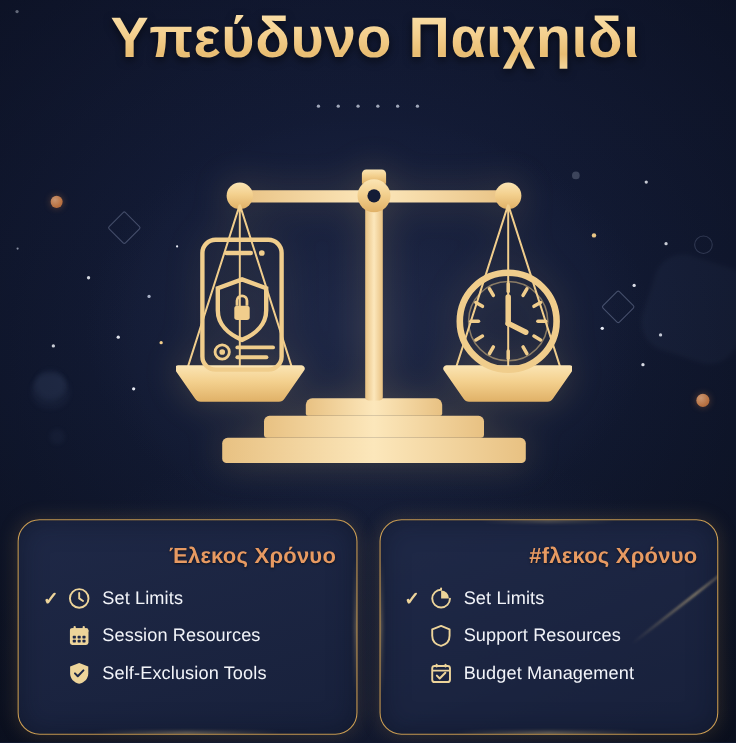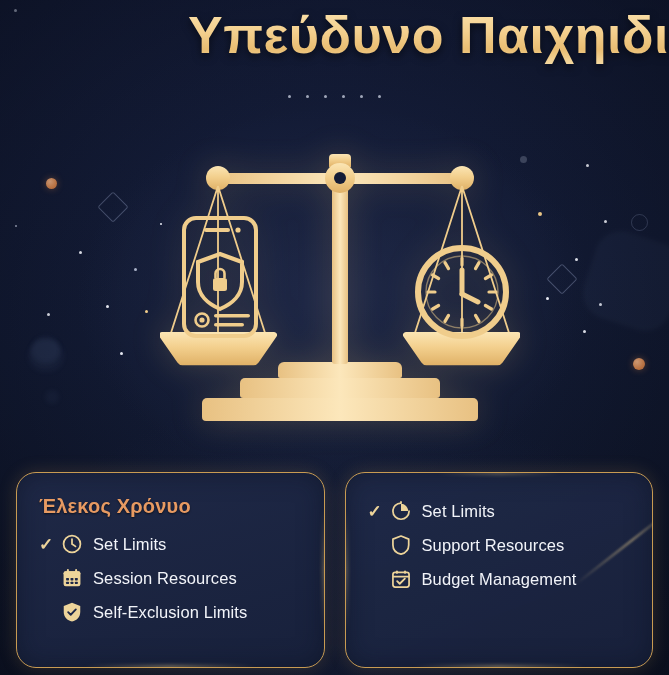--- a/index.html
+++ b/index.html
@@ -50,21 +50,21 @@
   .blob {
     border-radius: 26px;
     background: rgba(80,94,136,0.10);
     filter: blur(2px);
   }
   .blob.round { border-radius: 50%; }
 
   
   .title-wrap {
     position: absolute; top: 6px; left: 13px; right: 0;
-    text-align: right;
+    text-align: center;
     z-index: 6;
   }
   .title {
     display: inline-block;
     font-size: 52px;
     font-weight: 700;
     letter-spacing: 0.5px;
     line-height: 1.15;
     background: linear-gradient(180deg, #fbe3ae 0%, #f4d08f 42%, #e9bd72 72%, #f6dca5 100%);
     -webkit-background-clip: text;
@@ -114,20 +114,21 @@
     padding: 22px 18px 18px 22px;
     overflow: hidden;
   }
   .card-title {
     font-size: 20px;
     font-weight: 700;
     color: #e79a62;
     letter-spacing: .2px;
     margin-bottom: 10px;
     text-shadow: 0 1px 2px rgba(0,0,0,0.6);
+    text-align: right;
   }
   .feature-list { list-style: none; }
   .feature {
     display: flex;
     align-items: center;
     height: 32px;
     margin-bottom: 2px;
   }
   .check {
     width: 20px;
@@ -350,30 +351,31 @@
       </li>
 
       <li class="feature">
         <span class="check empty">·</span>
         <span class="feat-icon">
           <svg width="22" height="22" viewBox="0 0 24 24">
             <path d="M12 1.8 L21 5.4 V12 c0 5.6 -3.8 9.2 -9 10.4 C6.8 21.2 3 17.6 3 12 V5.4 Z" fill="#edd49a"></path>
             <path d="M7.8 12.2 L10.6 15 L16.2 9.2" fill="none" stroke="#1d2747" stroke-width="2" stroke-linecap="round" stroke-linejoin="round"></path>
           </svg>
         </span>
-        <span class="feat-label">Self-Exclusion Limits</span>
+        <span class="feat-label">Self-Exclusion Tools</span>
       </li>
     </ul>
   </section>
 
   <section class="card right">
     <span class="glow-edge"></span>
     <span class="glow-top"></span>
     <span class="glow-bottom"></span>
     <span class="streak"></span>
+    <h2 class="card-title">#fλεκος Χρόνυο</h2>
     <ul class="feature-list">
 
       <li class="feature">
         <span class="check">✓</span>
         <span class="feat-icon">
           <svg width="22" height="22" viewBox="0 0 24 24">
             <path d="M12 3.4 a8.8 8.8 0 1 0 8.8 8.8" fill="none" stroke="#edd49a" stroke-width="1.9" stroke-linecap="round"></path>
             <path d="M12 12 V4.2 A7.8 7.8 0 0 1 19.8 12 Z" fill="#edd49a"></path>
             <rect x="11" y="1.1" width="2" height="2.4" rx="1" fill="#edd49a"></rect>
           </svg>

